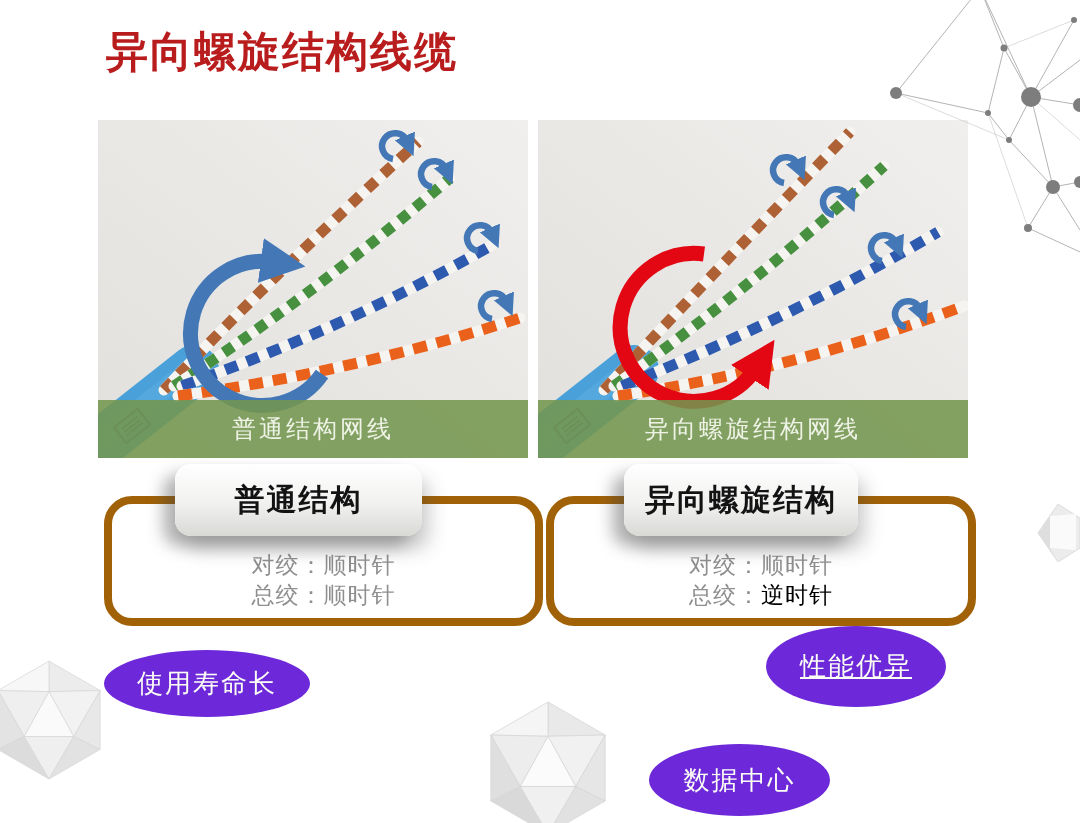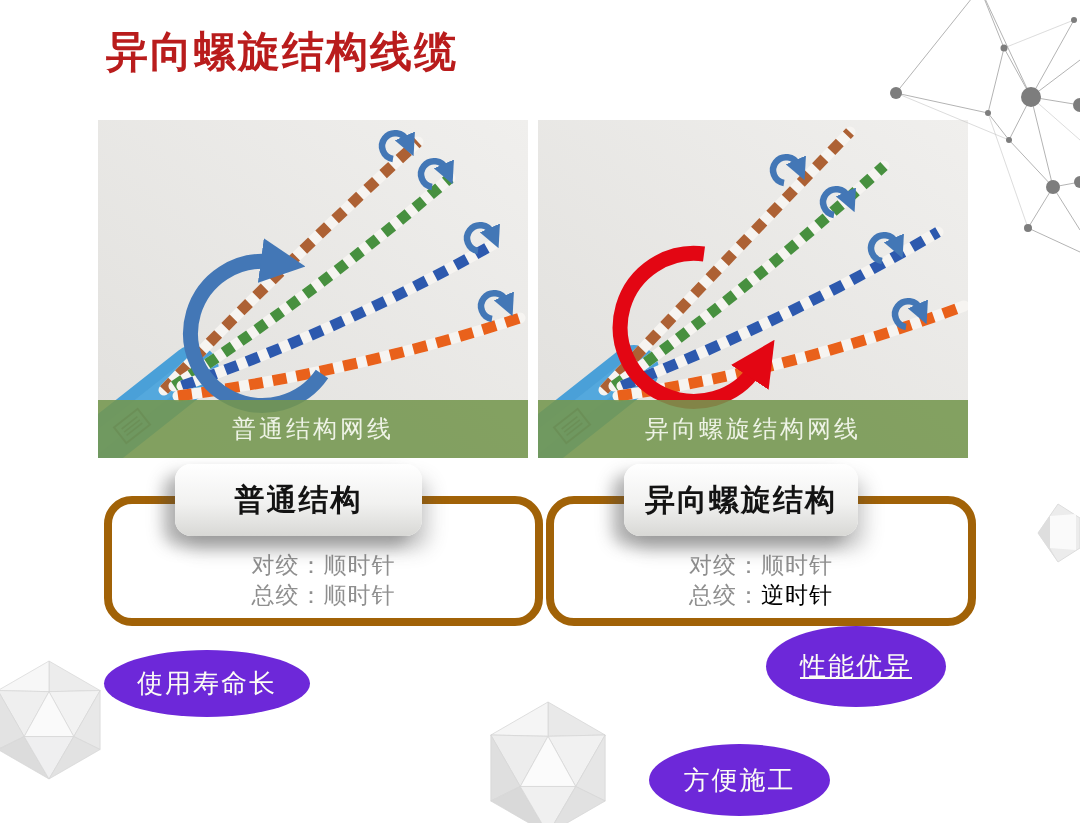--- a/index.html
+++ b/index.html
@@ -168,21 +168,21 @@
   <div class="btn3d btn1">异向螺旋结构</div>
   <div class="btn3d btn0">普通结构</div>
 
   <div class="benefit b0">
     <div>使用寿命长</div>
   </div>
   <div class="benefit b2">
     <div>性能优异</div>
   </div>
   <div class="benefit b3">
-    <div>方便施工</div>
+    <div>数据中心</div>
   </div>
 
   <svg class="deco net" width="212" height="258" viewBox="0 0 212 258">
     <g stroke="#9a9a9a" stroke-width="1" opacity=".75" fill="none">
       <path d="M112 -12 L28 93 M112 -12 L163 97 M112 -12 L136 48"></path>
       <path d="M28 93 L120 113 M120 113 L136 48 M136 48 L163 97"></path>
       <path d="M120 113 L141 140 M141 140 L163 97"></path>
       <path d="M163 97 L212 105 M163 97 L206 20 M163 97 L212 60 M163 97 L185 187"></path>
       <path d="M141 140 L185 187 M185 187 L212 182 M185 187 L160 228"></path>
       <path d="M160 228 L212 252 M185 187 L212 230"></path>

